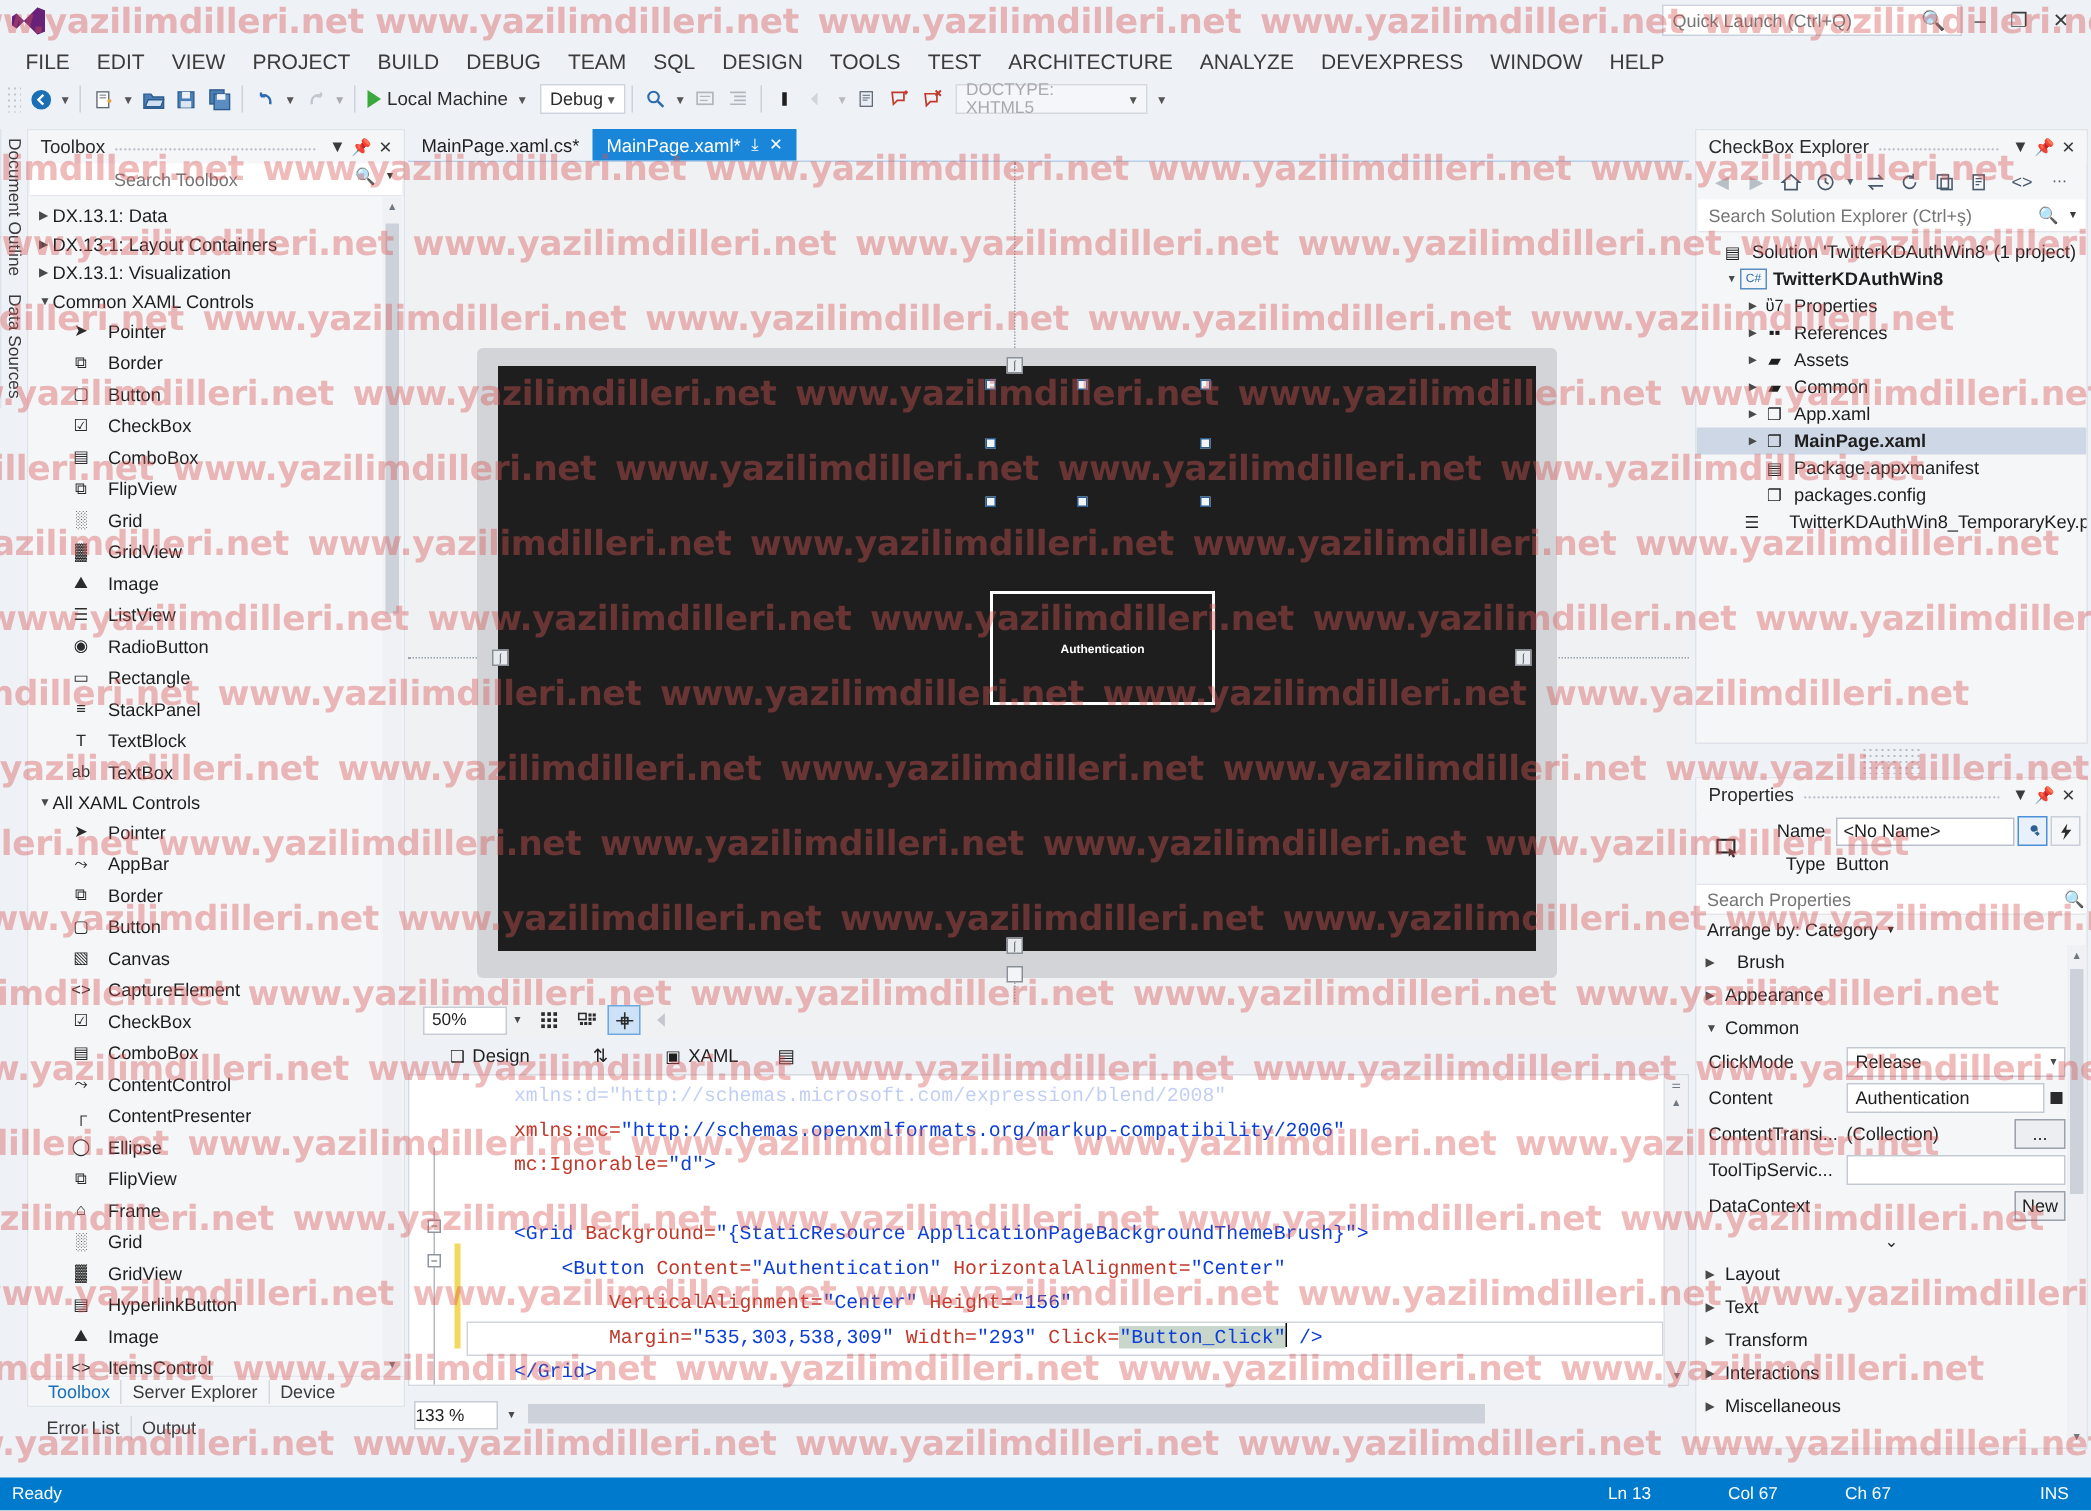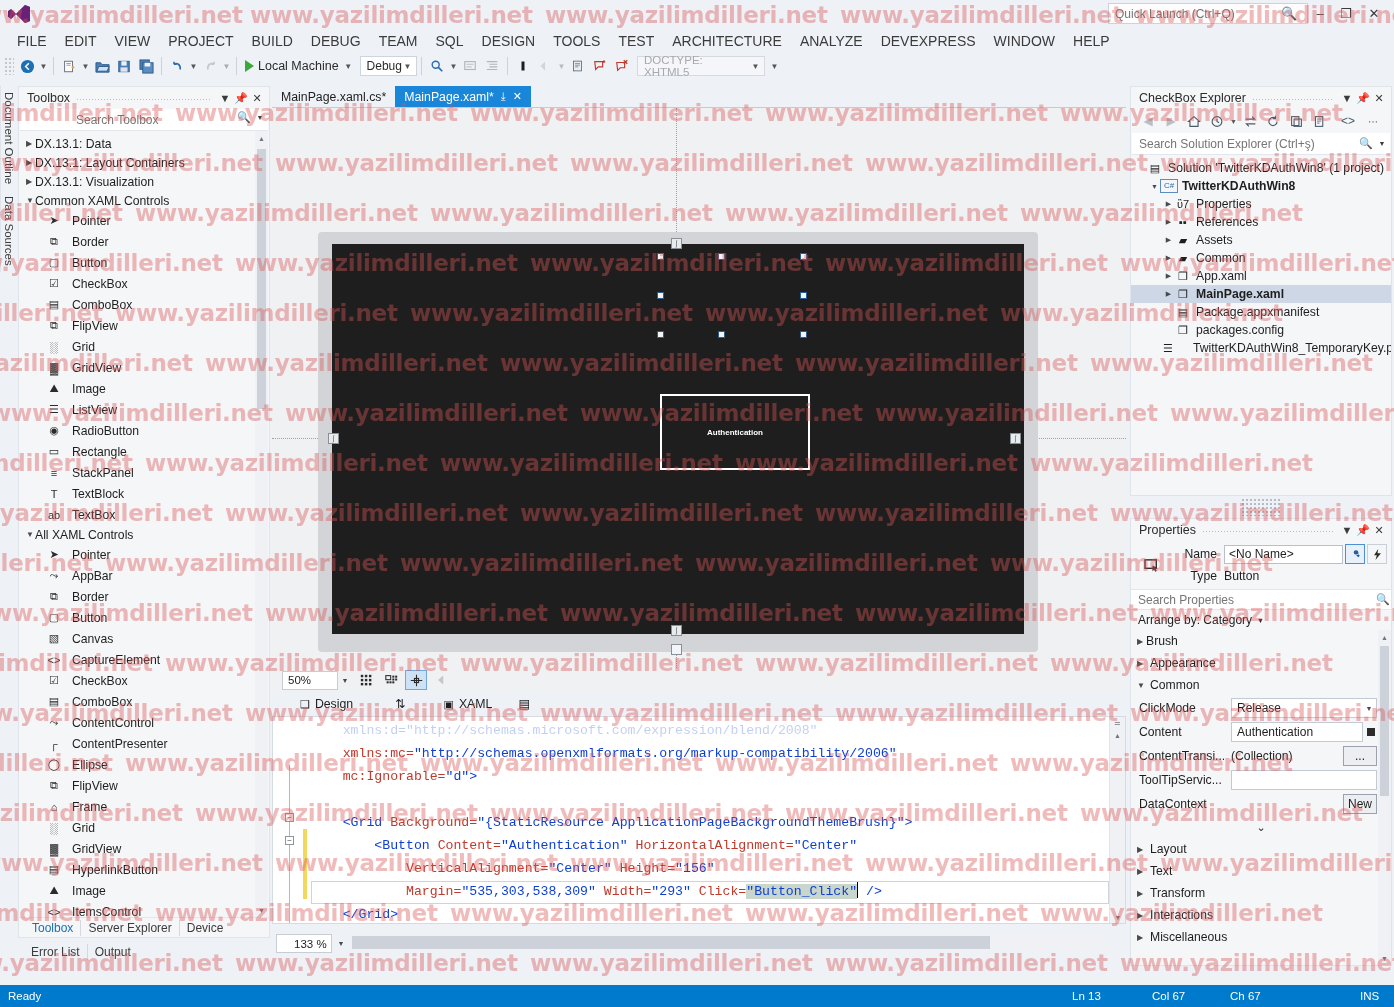--- a/index.html
+++ b/index.html
@@ -260,21 +260,21 @@
   #code-vscroll {
     position:absolute; right:0; top:0; bottom:0; width:16px;
     background:#f0f1f4; border-left:1px solid #e1e4ea;
   }
   #editor-bottom {
     position:absolute; bottom:0; left:0; right:0; height:40px;
   }
   #code-zoom {
     position:absolute; left:4px; top:8px; width:56px; height:19px;
     border:1px solid #c7ccd5; background:#fff; font-size:11.5px;
-    display:flex; align-items:center; padding-left:17px; color:#1e1e1e;
+    display:flex; align-items:center; padding-left:0; color:#1e1e1e;
   }
   #code-hscroll {
     position:absolute; left:80px; right:14px; top:8px; height:17px;
     background:#f0f1f4;
   }
   #hs-thumb { position:absolute; left:0; top:2px; width:84%; height:13px;
     background:#cdd2da; }
   
   #solution-explorer {
     position:absolute; left:1130px; top:86px; width:262px; height:410px;
@@ -994,21 +994,21 @@
     <input id="pr-search-input" placeholder="Search Properties" style="">
     <span class="panel-ico" style="color:#3d6fa8">🔍</span>
   </div>
   <div id="pr-arrange">
     <span>Arrange by: Category</span>
     <span style="margin-left:5px;font-size:7px">▼</span>
   </div>
   <div id="pr-list">
     <div class="cat-row">
         <span class="tri">▶</span>
-        <span style="margin-left: 0;">Brush</span>
+        <span style="margin-left: 12px;">Brush</span>
       </div>
       <div class="cat-row">
         <span class="tri">▶</span>
         <span style="margin-left: 4px;">Appearance</span>
       </div>
       <div class="cat-row">
         <span class="tri">▼</span>
         <span style="margin-left: 4px;">Common</span>
       </div>
       <div class="prop-row">

